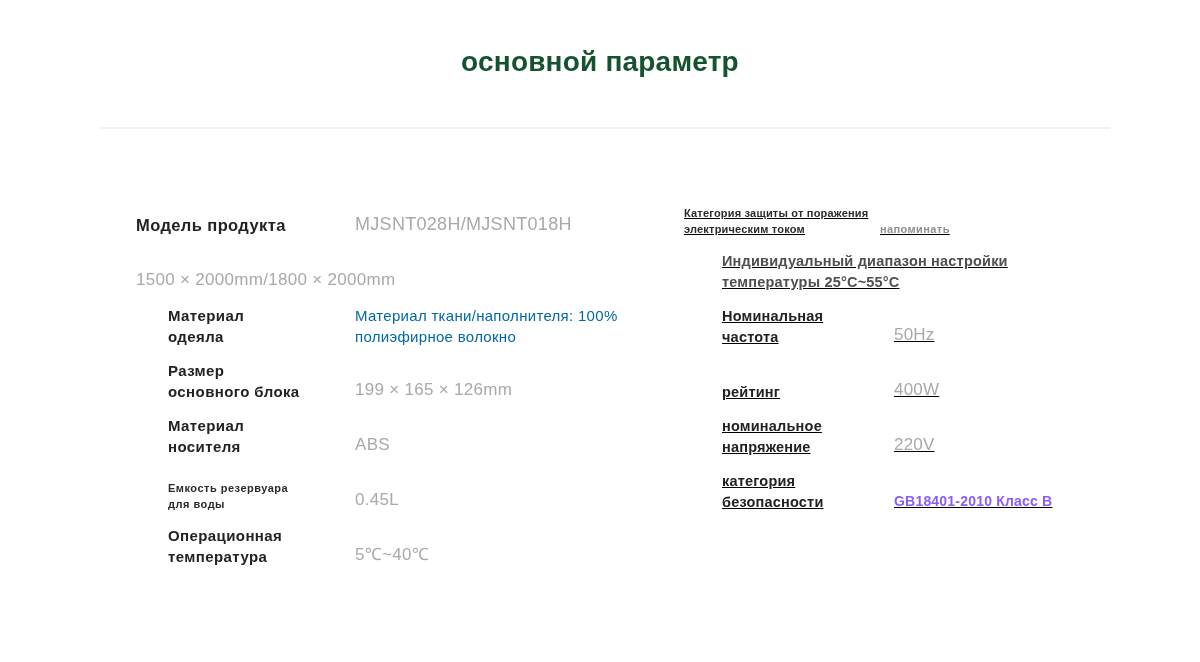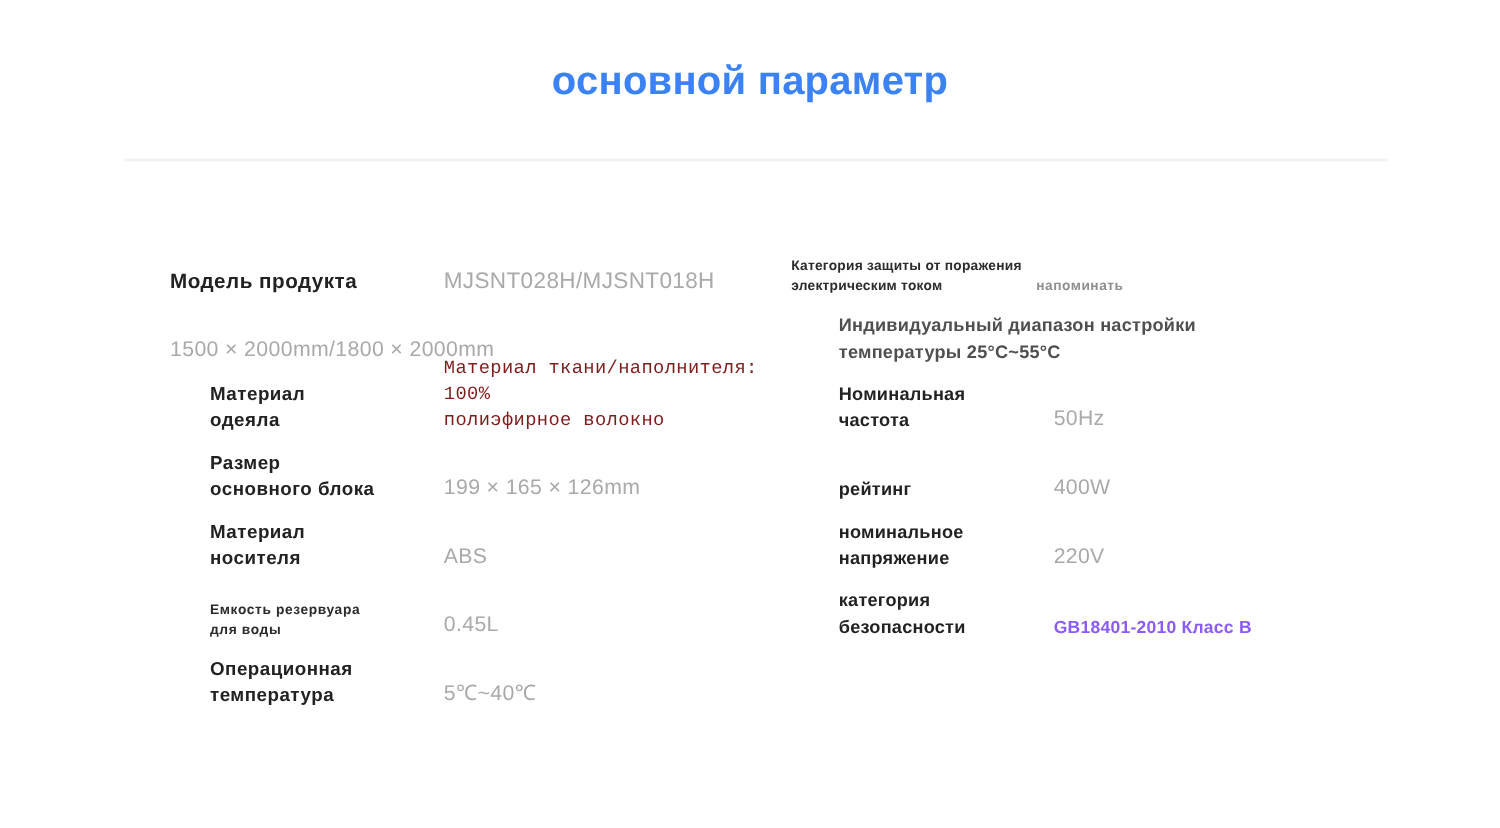--- a/index.html
+++ b/index.html
@@ -2,43 +2,43 @@
 <html><head>
 <meta charset="utf-8">
 <style>
   html, body { margin:0; padding:0; background:#ffffff; }
   .page {
     position:relative; width:1200px; height:662px; background:#ffffff;
     font-family:"Liberation Sans", sans-serif; overflow:hidden;
   }
   .title {
     position:absolute; top:46px; left:0; width:100%;
-    text-align:center; font-size:32px; font-weight:700; color:#3b82f6;
+    text-align:center; font-size:28px; font-weight:700; color:#14532d;
     letter-spacing:0.2px;
   }
   .divider {
     position:absolute; top:127px; left:100px; width:1010px; height:2px;
     background:#f1f1f1;
   }
   .col { position:absolute; top:182px; }
   .col-left  { left:136px; width:505px; }
-  .col-right { left:633px; width:465px; }
+  .col-right { left:684px; width:465px;text-decoration:underline; }
   .row { display:flex; align-items:flex-end; height:55px; }
   .lbl {
     white-space:pre-line; font-weight:700; color:#222222; line-height:1.4;
     flex:none;
   }
   .val { white-space:pre-line; color:#a9a9a9; line-height:1.4; }
 
   
   .col-left .lbl { width:187px; padding-left:32px; font-size:15px; letter-spacing:0.4px; }
   .col-left .val { font-size:17px; letter-spacing:0.3px; }
   .col-left .row-primary .lbl { padding-left:0; width:219px; font-size:16.5px; }
   .col-left .row-primary .val { font-size:18px; }
-  .col-left .row-material .val { font-size:15px; color:#7f1d1d;font-family:Liberation Mono, monospace; }
+  .col-left .row-material .val { font-size:15px; color:#0369a1; }
 
   
   .row-smalllbl .lbl { font-size:11px !important; letter-spacing:0.5px; color:#2b2b2b; }
 
   
   .col-right .lbl { width:172px; padding-left:38px; font-size:14.5px; letter-spacing:0.2px; }
   .col-right .val { font-size:17px; letter-spacing:0.2px;margin-top:29px; }
   .col-right .row-protection .lbl { width:196px; padding-left:0; }
   .col-right .row-protection .val { font-size:11px; font-weight:700; color:#8f8f8f; letter-spacing:0.4px; }
   .col-right .row-span .lbl { width:auto; color:#4f4f4f; font-size:14.5px; letter-spacing:0.2px;margin-top:33px; }

